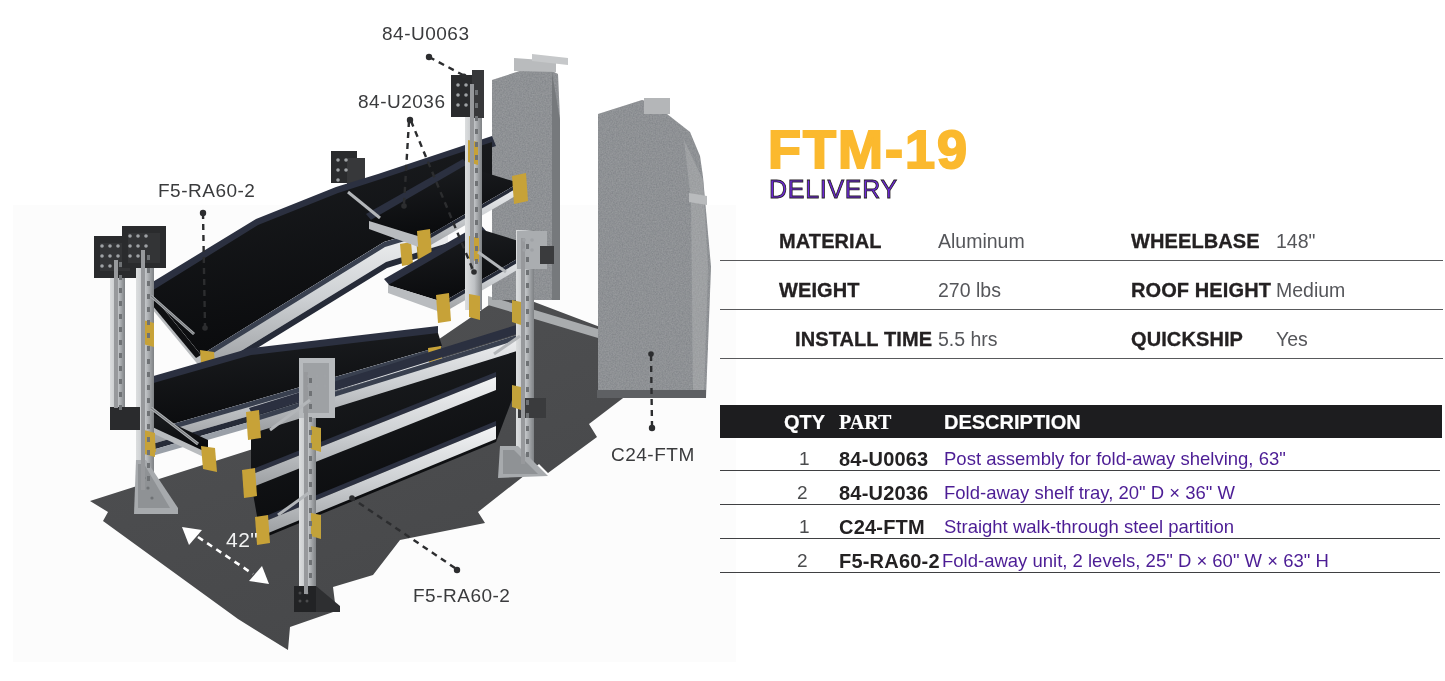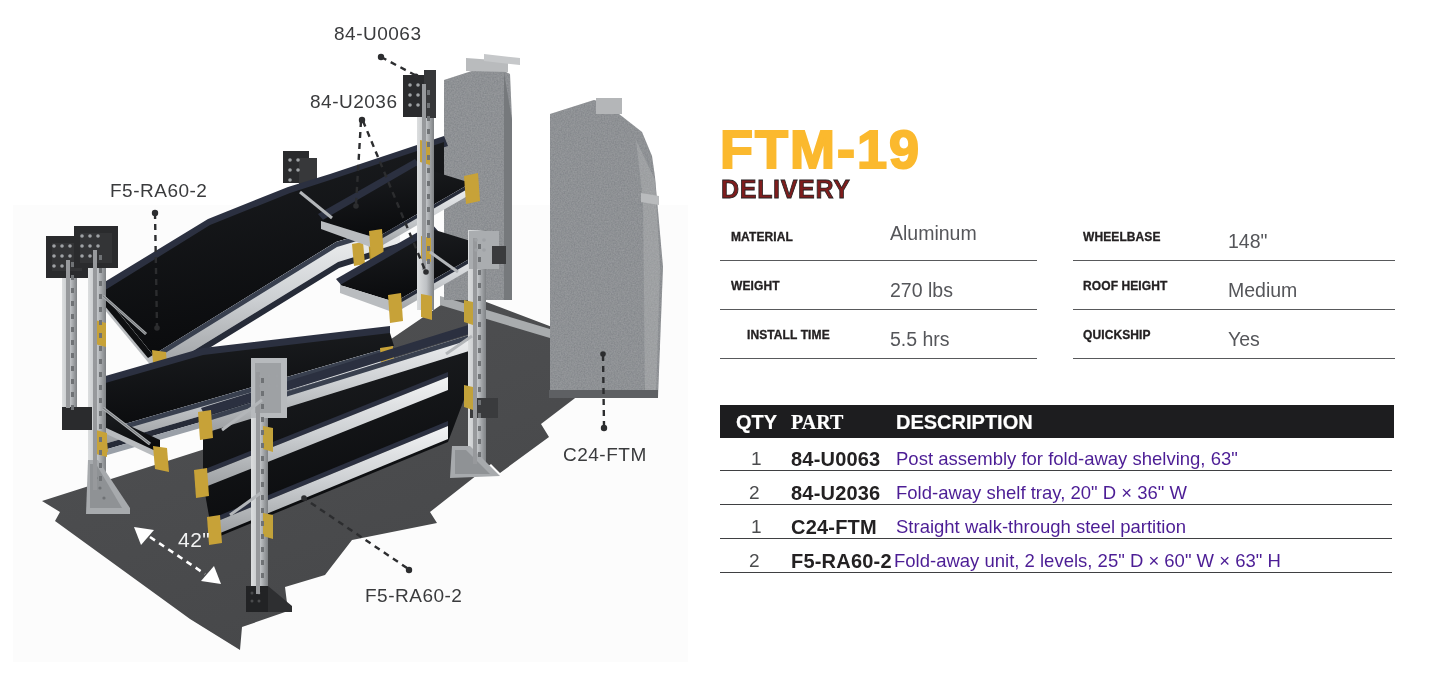--- a/index.html
+++ b/index.html
@@ -1,20 +1,20 @@
 <!DOCTYPE html>
 <html><head>
 <meta charset="utf-8">
 <style>
   html,body{margin:0;padding:0;}
   body{width:1445px;height:681px;background:#ffffff;font-family:"Liberation Sans",sans-serif;position:relative;overflow:hidden;}
-  .abs{position:absolute;}
+  .abs{position:absolute;padding-left:48px;}
   .title{left:720px;top:118px;font-size:54px;font-weight:bold;color:#FBB92E;letter-spacing:2px;-webkit-text-stroke:2px #FBB92E;}
-  .subtitle{left:721px;top:175px;font-size:25px;font-weight:bold;color:#7f1d1d;letter-spacing:0.7px;-webkit-text-stroke:0.8px #272324;}
-  .speclabel{font-size:12px;font-weight:bold;color:#242122;letter-spacing:0.1px;-webkit-text-stroke:0.3px #242122;}
+  .subtitle{left:721px;top:175px;font-size:25px;font-weight:normal;color:#6d28d9;letter-spacing:0.7px;-webkit-text-stroke:0.8px #272324;}
+  .speclabel{font-size:20px;font-weight:bold;color:#242122;letter-spacing:0.1px;-webkit-text-stroke:0.3px #242122;}
   .specval{font-size:19.5px;color:#55565a;letter-spacing:0px;}
   .line{background:#58595b;height:1.3px;}
   .tline{background:#3f4042;height:1.3px;}
   .hdr{left:720px;top:405px;width:674px;height:33px;background:#1d1d1f;}
   .hdrtxt{color:#ffffff;font-weight:bold;font-size:20px;letter-spacing:0px;top:411px;-webkit-text-stroke:0.2px #fff;}
   .qty{font-size:19px;color:#4b4c4e;}
   .part{font-size:20px;font-weight:bold;color:#232122;letter-spacing:0.2px;}
   .desc{font-size:18.5px;color:#4c1d95;letter-spacing:0px;}
 </style>
 </head>
@@ -391,21 +391,21 @@
   <text x="365" y="602">F5-RA60-2</text>
   <text x="178" y="547" fill="#f2f3f3" font-size="21px">42"</text>
 </g>
 </svg>
 </div>
 
 <div class="abs title">FTM-19</div>
 <div class="abs subtitle">DELIVERY</div>
 
 <div class="abs speclabel" style="left:731px;top:230px;">MATERIAL</div>
-<div class="abs specval" style="left:890px;top:222px;">Aluminum</div>
+<div class="abs specval" style="left:890px;top:230px;">Aluminum</div>
 <div class="abs speclabel" style="left:1083px;top:230px;">WHEELBASE</div>
 <div class="abs specval" style="left:1228px;top:230px;">148"</div>
 <div class="abs line" style="left:720px;top:260px;width:317px;"></div>
 <div class="abs line" style="left:1073px;top:260px;width:322px;"></div>
 
 <div class="abs speclabel" style="left:731px;top:279px;">WEIGHT</div>
 <div class="abs specval" style="left:890px;top:279px;">270 lbs</div>
 <div class="abs speclabel" style="left:1083px;top:279px;">ROOF HEIGHT</div>
 <div class="abs specval" style="left:1228px;top:279px;">Medium</div>
 <div class="abs line" style="left:720px;top:309px;width:317px;"></div>

